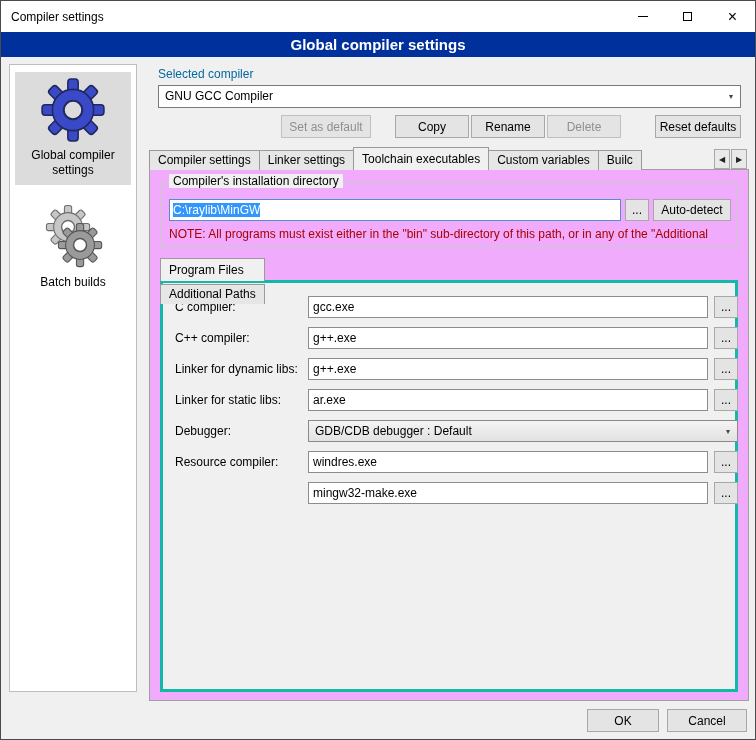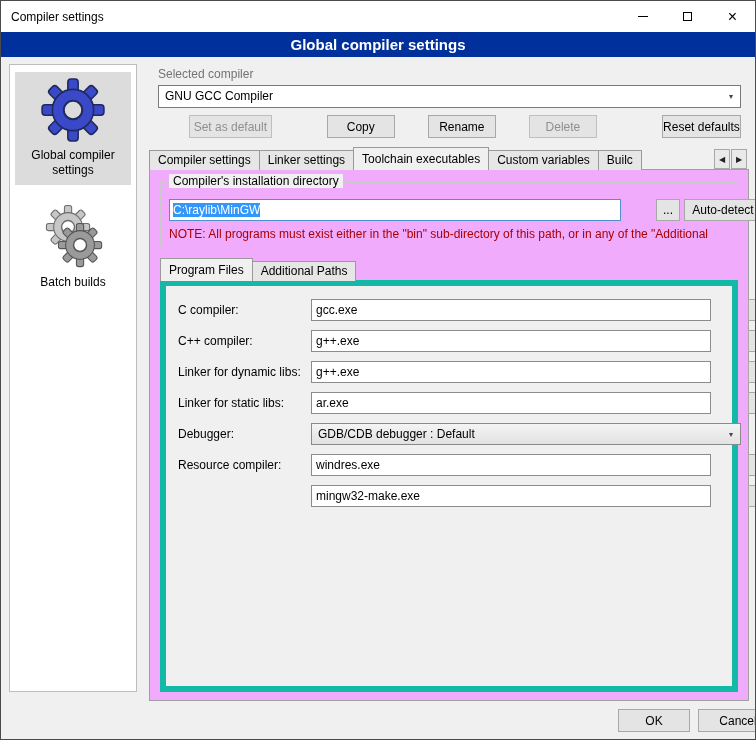--- a/index.html
+++ b/index.html
@@ -20,27 +20,27 @@
 
   
   .sidebar { position: absolute; left: 8px; top: 63px; width: 128px; height: 628px; background: #ffffff; border: 1px solid #bdbdbd; padding-top: 5px; }
   .side-item { margin: 2px 5px 14px; padding: 5px 2px 7px; text-align: center; }
   .side-item.selected { background: #dcdcdc; }
   .side-item .icon-wrap { display: flex; justify-content: center; }
   .side-label { font-size: 12px; color: #000; margin-top: 5px; line-height: 1.25; }
   .side-item.gap-lg { margin-bottom: 34px; }
 
   
-  .lbl { font-size: 12px; color: #737373; }
+  .lbl { font-size: 12px; color: #0369a1; }
   .lbl-selected-compiler { position: absolute; left: 157px; top: 66px; }
   .combo { background: #fff; border: 1px solid #7a7a7a; font-size: 12px; line-height: 21px; padding-left: 6px; position: relative; overflow: hidden; white-space: nowrap; }
   .combo .arrow-glyph { position: absolute; right: 7px; top: 0; line-height: 21px; font-size: 8px; color: #444; font-family: "DejaVu Sans", sans-serif; }
   .combo-main { position: absolute; left: 157px; top: 84px; width: 583px; height: 23px; }
 
-  .btn { display: inline-flex; align-items: center; justify-content: center; background: #e4e4e4; border: 1px solid #a8a8a8; font-size: 12px; height: 23px; color: #000; cursor: default; margin-left: 31px; }
+  .btn { display: inline-flex; align-items: center; justify-content: center; background: #e4e4e4; border: 1px solid #a8a8a8; font-size: 12px; height: 23px; color: #000; cursor: default; }
   .btn.disabled { color: #8f8f8f; border-color: #bfbfbf; }
   .btn-row { position: absolute; left: 157px; top: 114px; width: 583px; height: 23px; display: flex; justify-content: flex-end; align-items: center; }
   .btn-setdefault { width: 90px; margin-right: 24px; }
   .btn-copy, .btn-rename, .btn-delete { width: 74px; margin-right: 2px; }
   .btn-delete { margin-right: 34px; }
   .btn-reset { width: 86px; margin-right: 0; }
 
   
   .tabs { position: absolute; left: 148px; top: 146px; width: 566px; height: 23px; display: flex; overflow: hidden; z-index: 3; }
   .tab { border: 1px solid #9a9a9a; border-bottom: none; background: #e6e6e6; margin-top: 3px; height: 20px; padding: 0 8px; font-size: 12px; line-height: 19px; white-space: nowrap; margin-right: -1px; color: #000; }
@@ -56,22 +56,22 @@
   .groupbox { position: absolute; left: 10px; top: 12px; width: 578px; height: 66px; border: 1px solid #c9c9c9; }
   .groupbox-legend { position: absolute; left: 8px; top: -9px; background: #f0f0f0; padding: 0 4px; font-size: 12px; }
   .path-box { position: absolute; left: 8px; top: 16px; width: 452px; height: 22px; background: #fff; border: 1px solid #4f8fd2; font-size: 12px; line-height: 20px; padding-left: 3px; overflow: hidden; white-space: nowrap; }
   .path-selection { background: #3297fd; color: #fff; }
   .mini-btn { position: absolute; top: 16px; height: 22px; }
   .browse-main { left: 464px; width: 24px; }
   .autodetect { left: 492px; width: 78px; }
   .note-text { position: absolute; left: 8px; top: 44px; width: 566px; font-size: 12px; color: #aa0000; white-space: nowrap; overflow: hidden; }
 
   
-  .subtabs { position: absolute; left: 10px; top: 88px; height: 23px; display: flex; z-index: 3; }
-  .subpanel { position: absolute; left: 10px; top: 110px; width: 578px; height: 412px; border: 6px solid #14b8a6; background: #f0f0f0; }
+  .subtabs { position: absolute; left: 10px; top: 88px; height: 23px; display: flex; z-index: 3; flex-direction: column; }
+  .subpanel { position: absolute; left: 10px; top: 110px; width: 578px; height: 412px; border: 3px solid #14b8a6; background: #f0f0f0; }
 
   
   .row-label { position: absolute; left: 12px; width: 130px; font-size: 12px; line-height: 22px; white-space: nowrap; }
   .row-input { position: absolute; left: 145px; width: 400px; height: 22px; background: #fff; border: 1px solid #8c8c8c; font-size: 12px; padding-left: 4px; }
   .row-browse { position: absolute; left: 551px; width: 24px; height: 22px; }
   .row-combo { position: absolute; left: 145px; width: 430px; height: 22px; background: linear-gradient(#f4f4f4, #e2e2e2); border: 1px solid #8a8a8a; }
   .r0 { top: 13px; } .r1 { top: 44px; } .r2 { top: 75px; } .r3 { top: 106px; }
   .r4 { top: 137px; } .r5 { top: 168px; } .r6 { top: 199px; }
 
   

